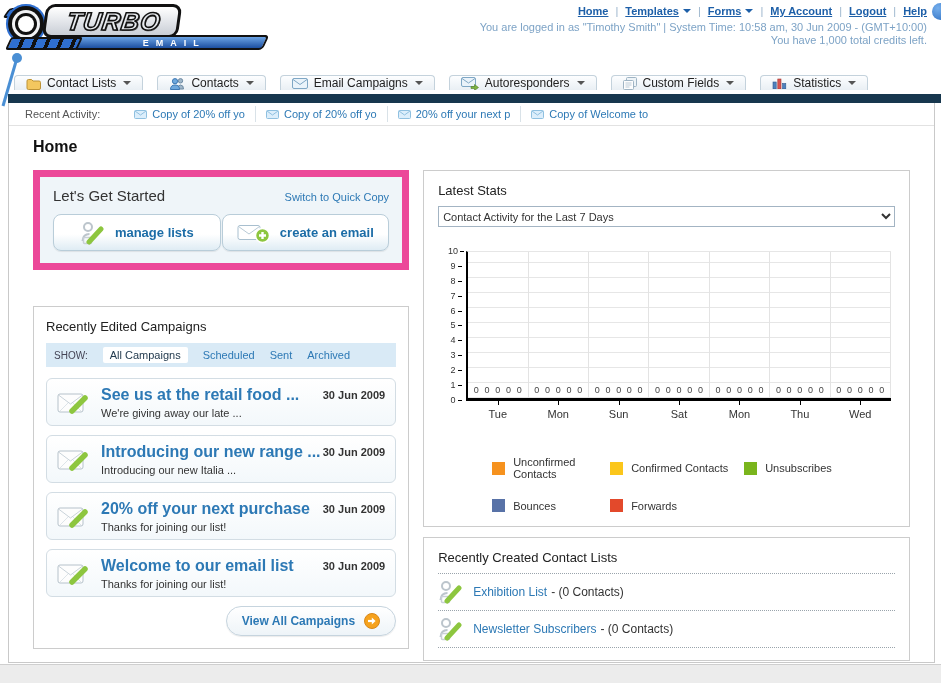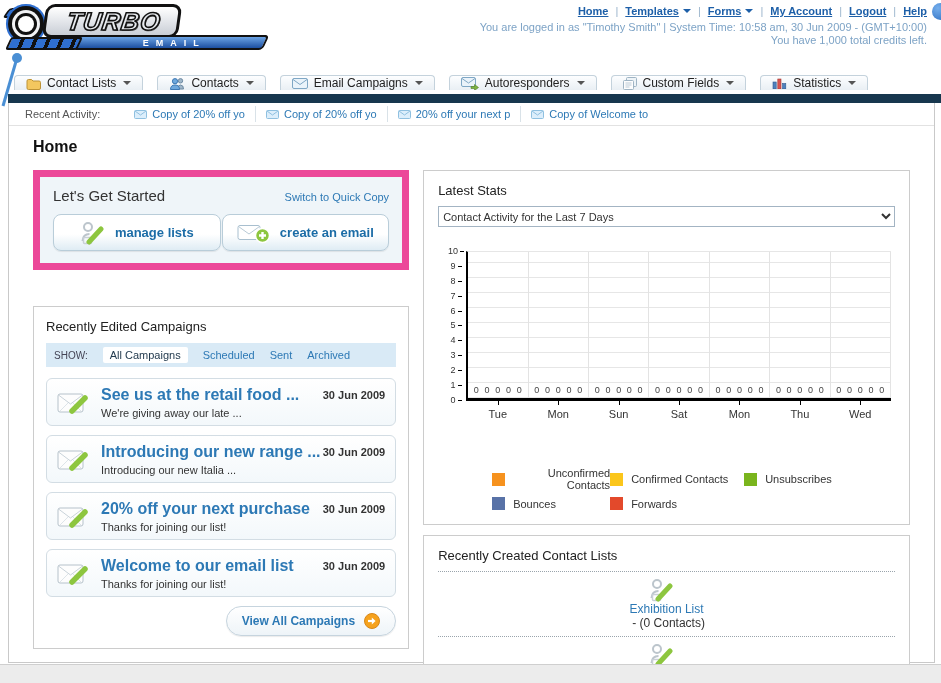--- a/index.html
+++ b/index.html
@@ -114,29 +114,29 @@
   .y-axis { width:20px; height:158px; margin-top:-4px; display:flex; flex-direction:column;
     justify-content:space-between; align-items:center; font-size:9px; color:#333; }
   .y-axis div { line-height:9px; display:flex; align-items:center; }
   .y-axis div::after { content:""; display:inline-block; width:4px; height:1px; background:#000; margin-left:2px; }
   .plot { flex:1; height:150px; border-left:2px solid #000; border-bottom:3px solid #000; border-top:1px solid #e6e6e6;
     background:repeating-linear-gradient(to top,#e6e6e6 0 1px,transparent 1px 15px); display:flex; position:relative; }
   .cgroup { flex:1; position:relative; display:flex; align-items:flex-end; border-right:1px solid #e3e3e3; }
   .zeros { width:100%; display:flex; justify-content:space-evenly; font-size:9px; color:#444; margin-bottom:3px; }
   .xtick { position:absolute; left:50%; top:100%; margin-top:3px; width:1px; height:4px; background:#000; }
   .xlabel { position:absolute; top:100%; margin-top:10px; width:100%; text-align:center; font-size:11px; color:#333; }
-  .legend { margin-top:28px; padding-left:54px; display:grid; grid-template-columns:118px 134px auto;
-    row-gap:6px; font-size:11px; color:#333;text-align:right; }
+  .legend { margin-top:17px; padding-left:54px; display:grid; grid-template-columns:118px 134px auto;
+    row-gap:19px; font-size:11px; color:#333; }
   .legend-item { display:flex; align-items:center; }
   .legend-item .swatch { width:13px; height:13px; margin-right:8px; flex:0 0 auto; }
 
   
   .panel-lists { margin-top:10px; padding:12px 14px 12px; }
   .cl-items { margin-top:8px; }
-  .cl-item { border-top:1px dotted #9aa4ac; padding:6px 0; display:flex; align-items:center; font-size:12px;flex-direction:column; }
+  .cl-item { border-top:1px dotted #9aa4ac; padding:6px 0; display:flex; align-items:center; font-size:12px; }
   .cl-item:last-child { border-bottom:1px dotted #9aa4ac; }
   .cl-icon { margin-right:9px; }
   .cl-link { color:#2d79b5; text-decoration:none; cursor:pointer; }
   .cl-meta { color:#333; margin-left:4px; }
   .seeall-row { text-align:right; margin-top:13px; }
 
   .footer { position:absolute; bottom:0; left:0; width:100%; height:19px;
     background:#ececec; border-top:1px solid #cfcfcf; }
 </style>
 </head>

